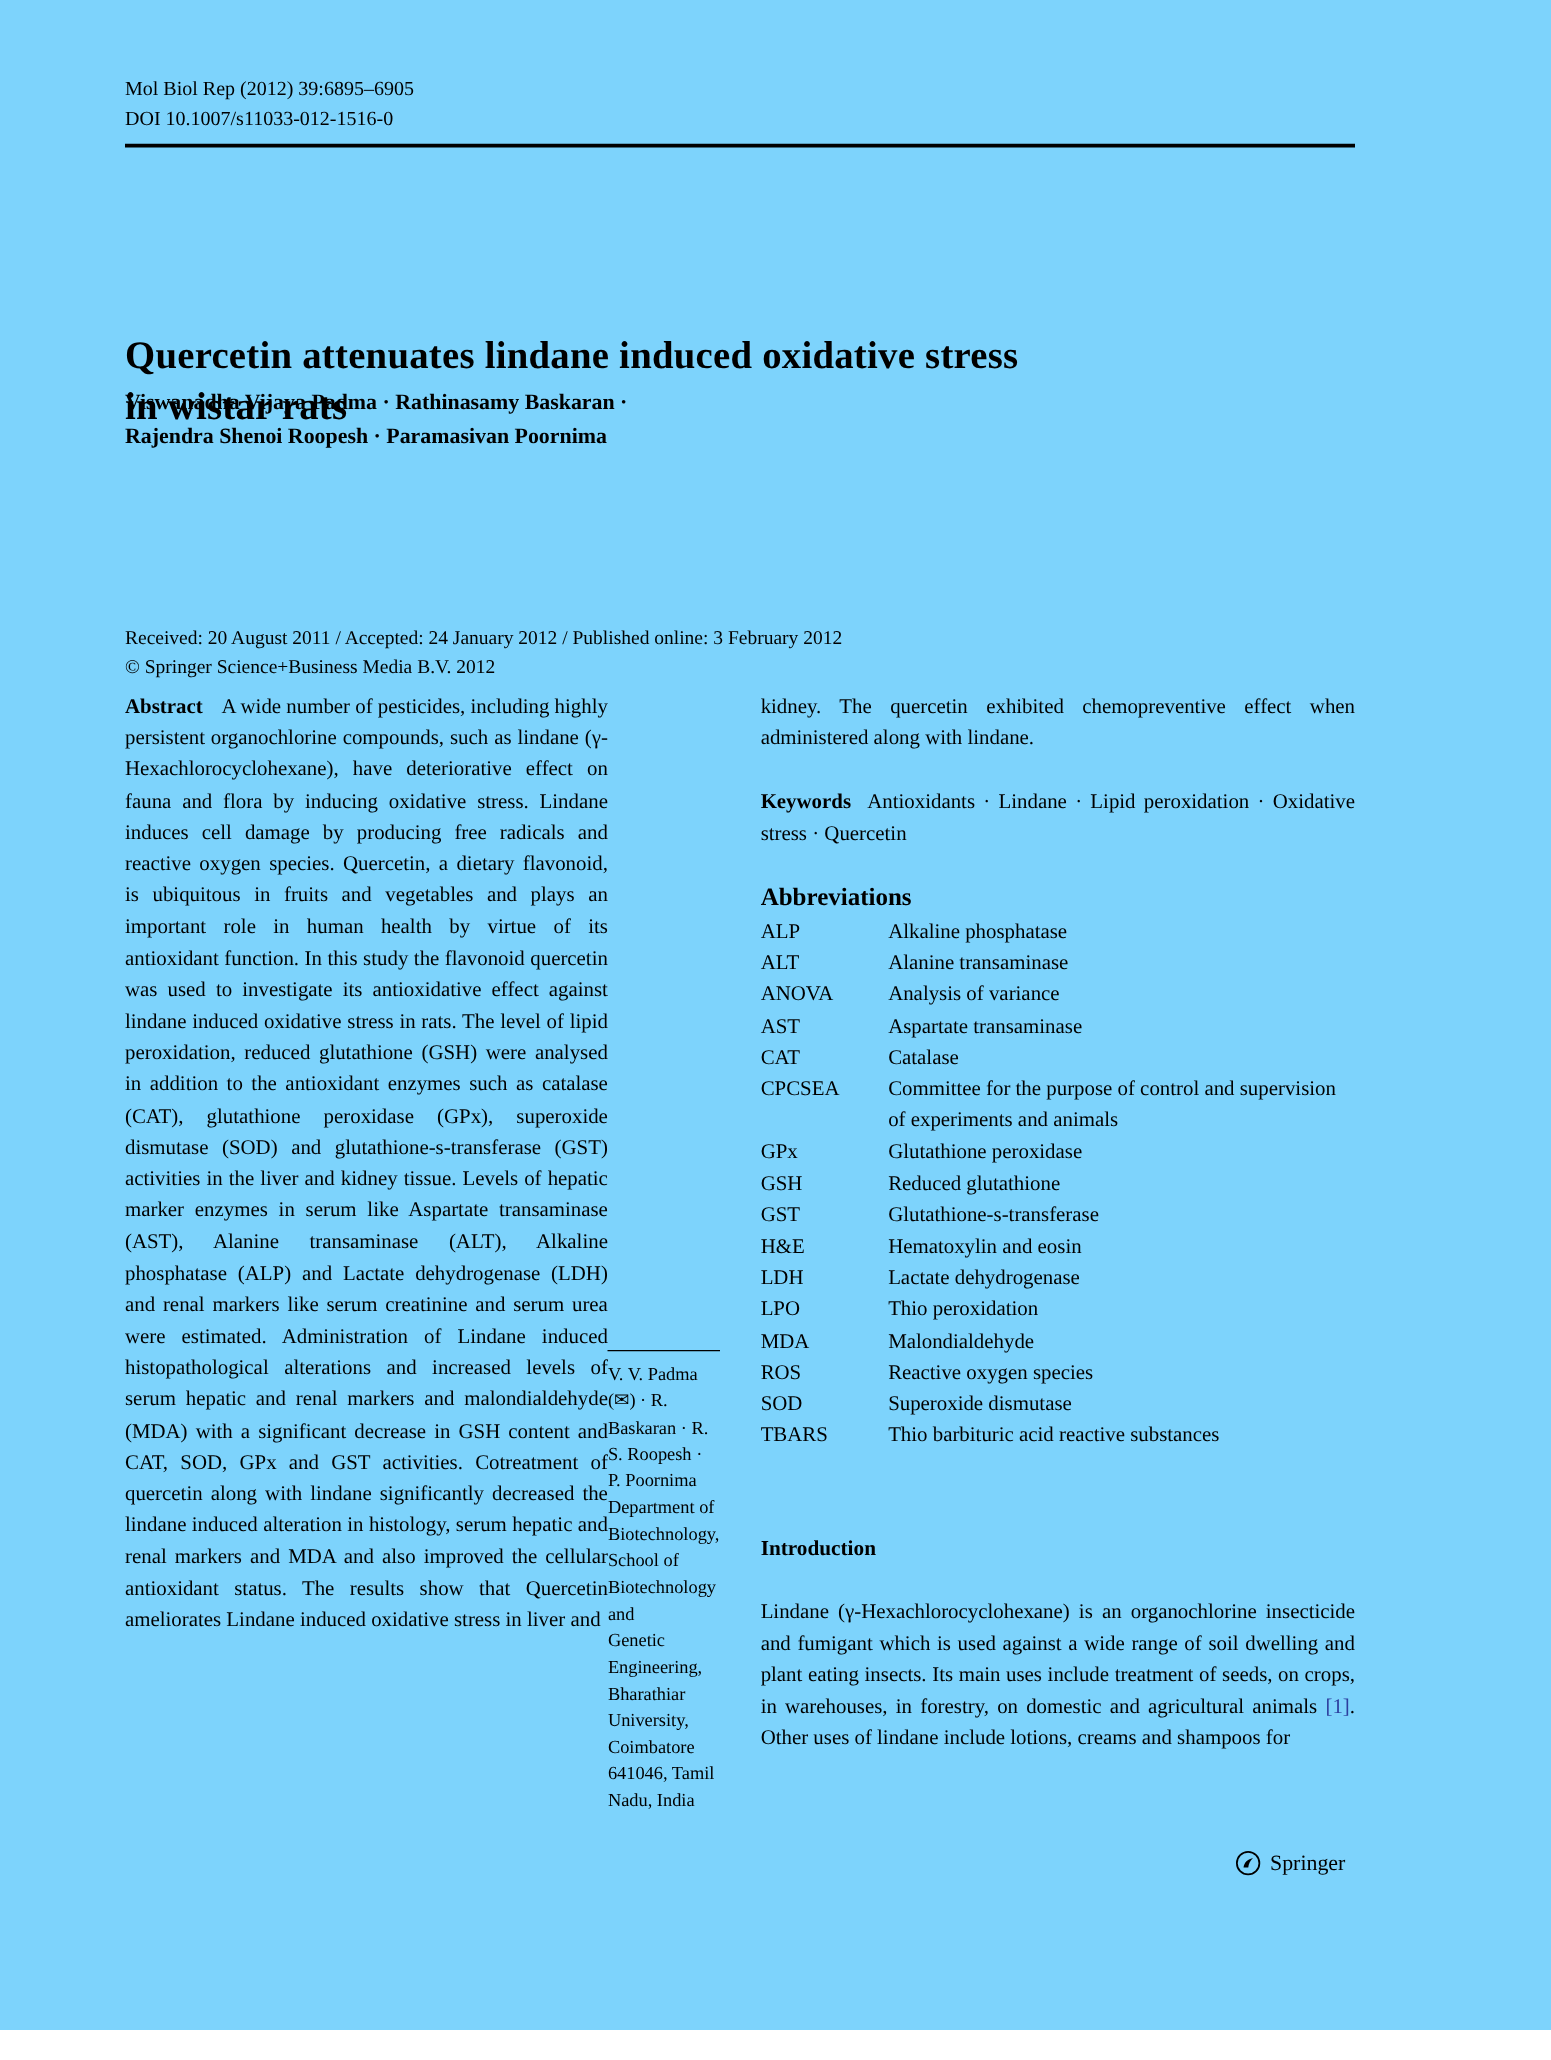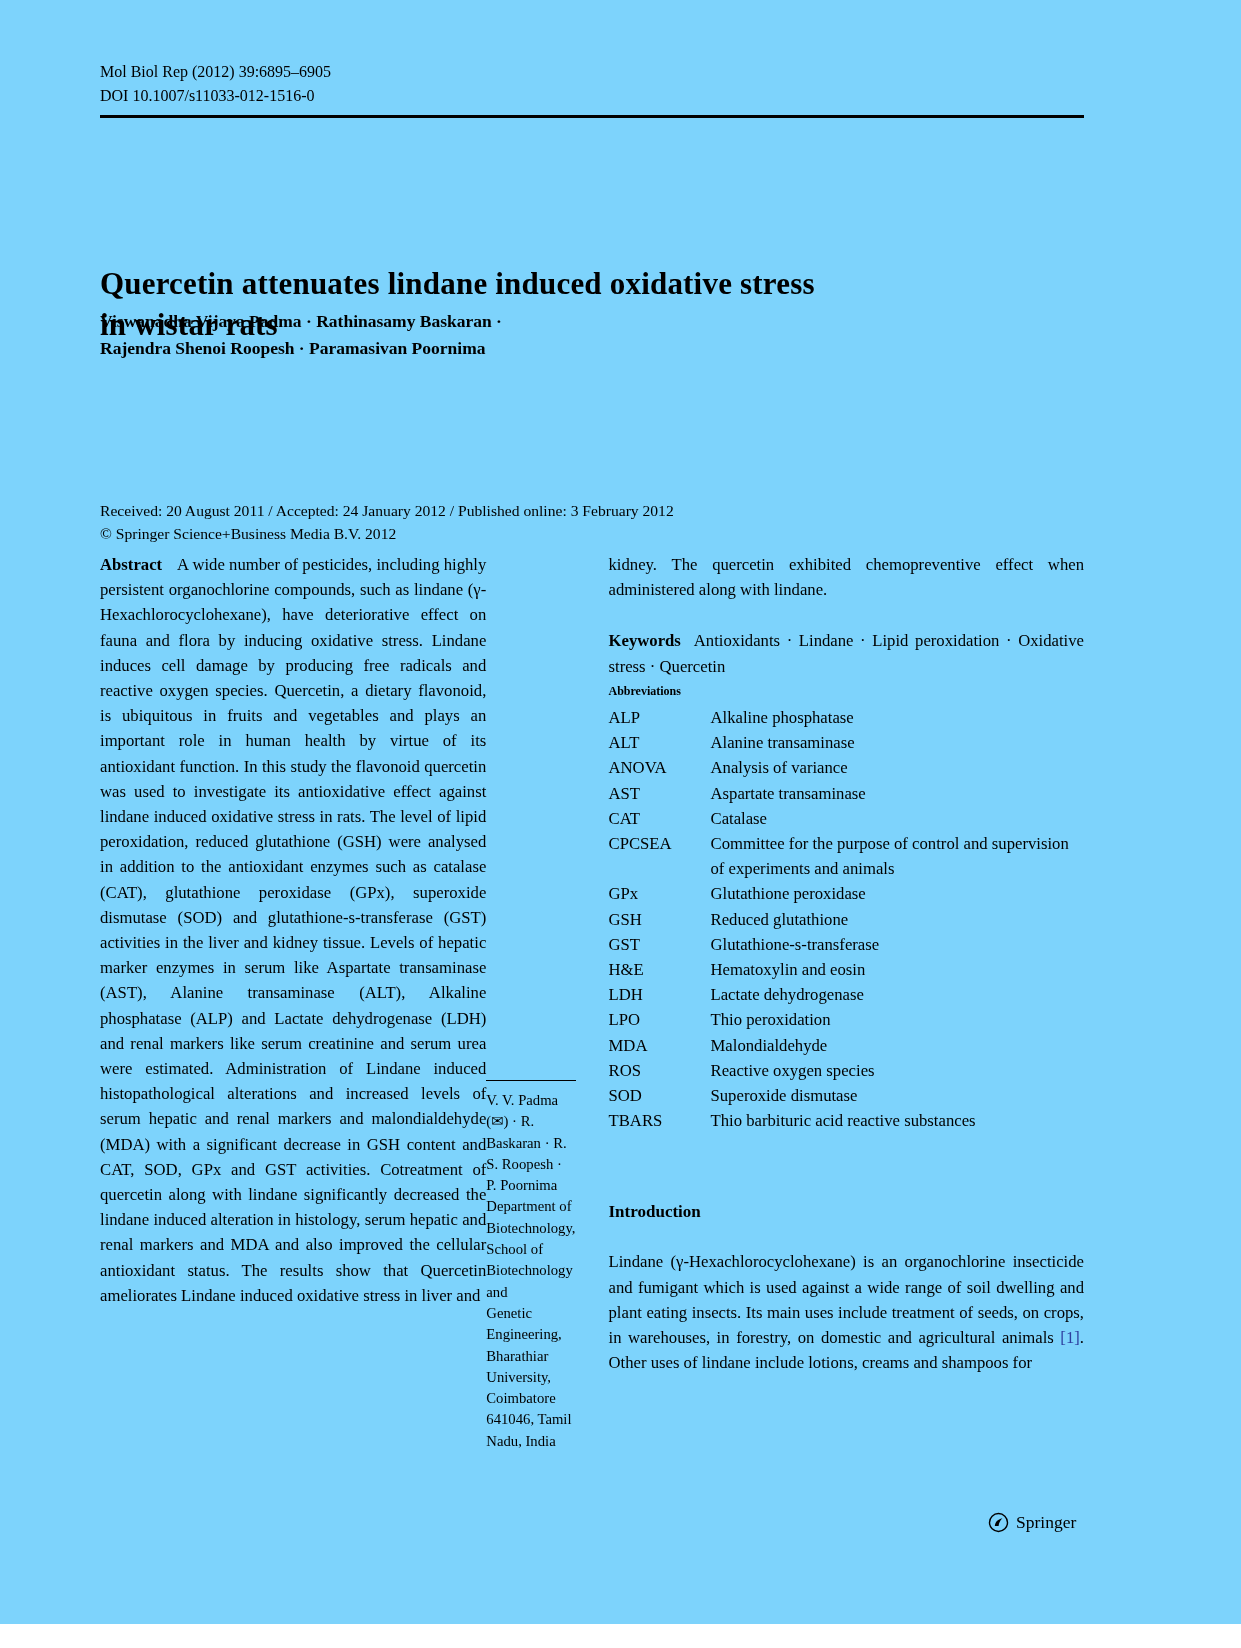--- a/index.html
+++ b/index.html
@@ -18,31 +18,31 @@
   .authors { position:absolute; left:100px; top:308px; font-size:17.5px; font-weight:bold; line-height:27px; }
   .dates { position:absolute; left:100px; top:499px; font-size:15.6px; line-height:23px; }
   .columns { position:absolute; left:100px; top:552px; width:984px; height:900px; display:flex; gap:33px; }
   .col { flex:1; min-width:0; }
   .col-left { display:flex; flex-direction:row; }
   .body-text { font-size:16.7px; line-height:25.2px; text-align:justify; }
   .b { font-weight:bold; }
   .abstract-label { margin-right:15px; }
   .keywords-label { margin-right:13px;margin-top:14px; }
   .keywords-block { margin-top:26px; }
-  .abbr-heading { font-size:12px; line-height:25.2px; font-weight:bold; }
+  .abbr-heading { margin-top:27px; font-size:20px; line-height:25.2px; font-weight:bold; }
   .abbr-list { margin-top:1px; }
   .abbr-row { display:grid; grid-template-columns:102px 1fr; font-size:16.7px; line-height:25.2px; }
   .abbr-def { text-align:left; }
   .intro-heading { margin-top:66px; font-size:17px; font-weight:bold; line-height:25px; }
   .intro-para { margin-top:25px; }
   .ref-link { color:#2d3e9e; text-decoration:none; cursor:pointer; }
   .footnote-wrap { margin-top:auto; }
   .footnote-rule { width:100%; height:1.4px; background:#000; margin-bottom:9px; }
   .footnote { font-size:14.7px; line-height:21.3px; }
-  .publisher { position:absolute; left:988px; top:1512px; display:flex; align-items:center; gap:7px; font-size:17.5px; }
+  .publisher { position:absolute; left:988px; top:1480px; display:flex; align-items:center; gap:7px; font-size:17.5px; }
   .publisher svg { display:block; }
 </style>
 </head>
 <body>
 
 <div class="page">
 
   <div class="journal-header">
     <div>Mol Biol Rep (2012) 39:6895–6905</div>
     <div>DOI 10.1007/s11033-012-1516-0</div>

